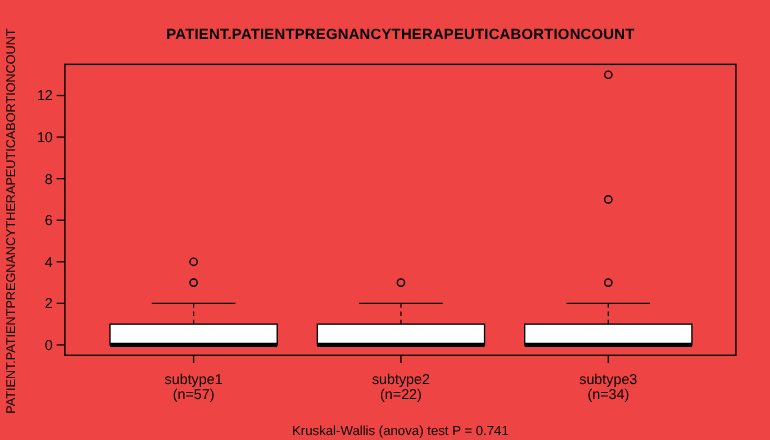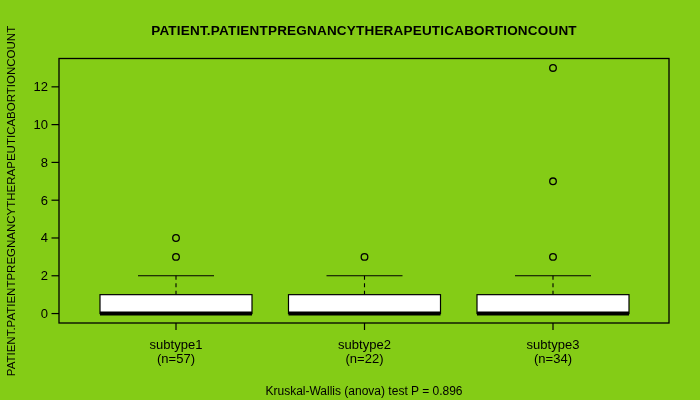--- a/index.html
+++ b/index.html
@@ -1,17 +1,17 @@
 <!DOCTYPE html>
 <html><head>
 <meta charset="utf-8">
 <style>
   html,body{margin:0;padding:0;background:#ffffff;}
   .figure{
-    position:relative;width:700px;height:400px;background:#84cc16;
+    position:relative;width:700px;height:400px;background:#ef4444;
     font-family:"Liberation Sans",sans-serif;color:#000;overflow:hidden;
   }
   .title{
     position:absolute;left:59px;top:23px;width:610px;text-align:center;
     font-weight:bold;font-size:13.5px;letter-spacing:.2px;white-space:nowrap;
   }
   .ylabel{
     position:absolute;left:11px;top:201px;white-space:nowrap;font-size:11.5px;
     transform:translate(-50%,-50%) rotate(-90deg);
   }
@@ -64,14 +64,14 @@
       <line x1="515" y1="275.7678571428571" x2="591" y2="275.7678571428571" stroke="#000000" stroke-width="1.2"></line>
       <rect x="477" y="294.6607142857143" width="152" height="18.892857142857167" fill="#ffffff" stroke="#000000" stroke-width="1.2"></rect>
       <line x1="477" y1="313.55357142857144" x2="629" y2="313.55357142857144" stroke="#000000" stroke-width="4"></line>
       <circle cx="553" cy="256.875" r="3.3" fill="none" stroke="#000000" stroke-width="1.3"></circle>
       <circle cx="553" cy="181.30357142857144" r="3.3" fill="none" stroke="#000000" stroke-width="1.3"></circle>
       <circle cx="553" cy="67.94642857142856" r="3.3" fill="none" stroke="#000000" stroke-width="1.3"></circle>
       <line x1="553" y1="323" x2="553" y2="330" stroke="#000000" stroke-width="1.2"></line>
       <text x="553" y="349" text-anchor="middle" font-size="13px">subtype3</text>
       <text x="553" y="363" text-anchor="middle" font-size="13px">(n=34)</text>
     </svg>
-  <div class="footer">Kruskal-Wallis (anova) test P = 0.896</div>
+  <div class="footer">Kruskal-Wallis (anova) test P = 0.741</div>
 </div>
 
 </body></html>

